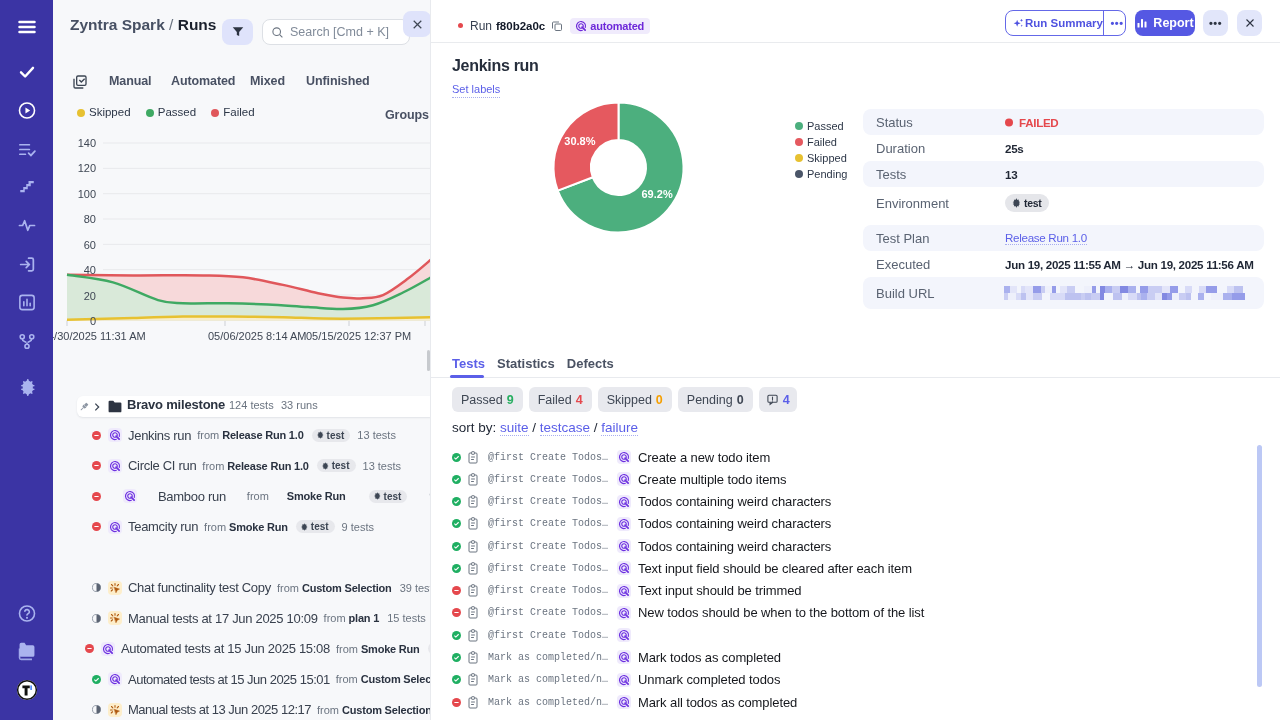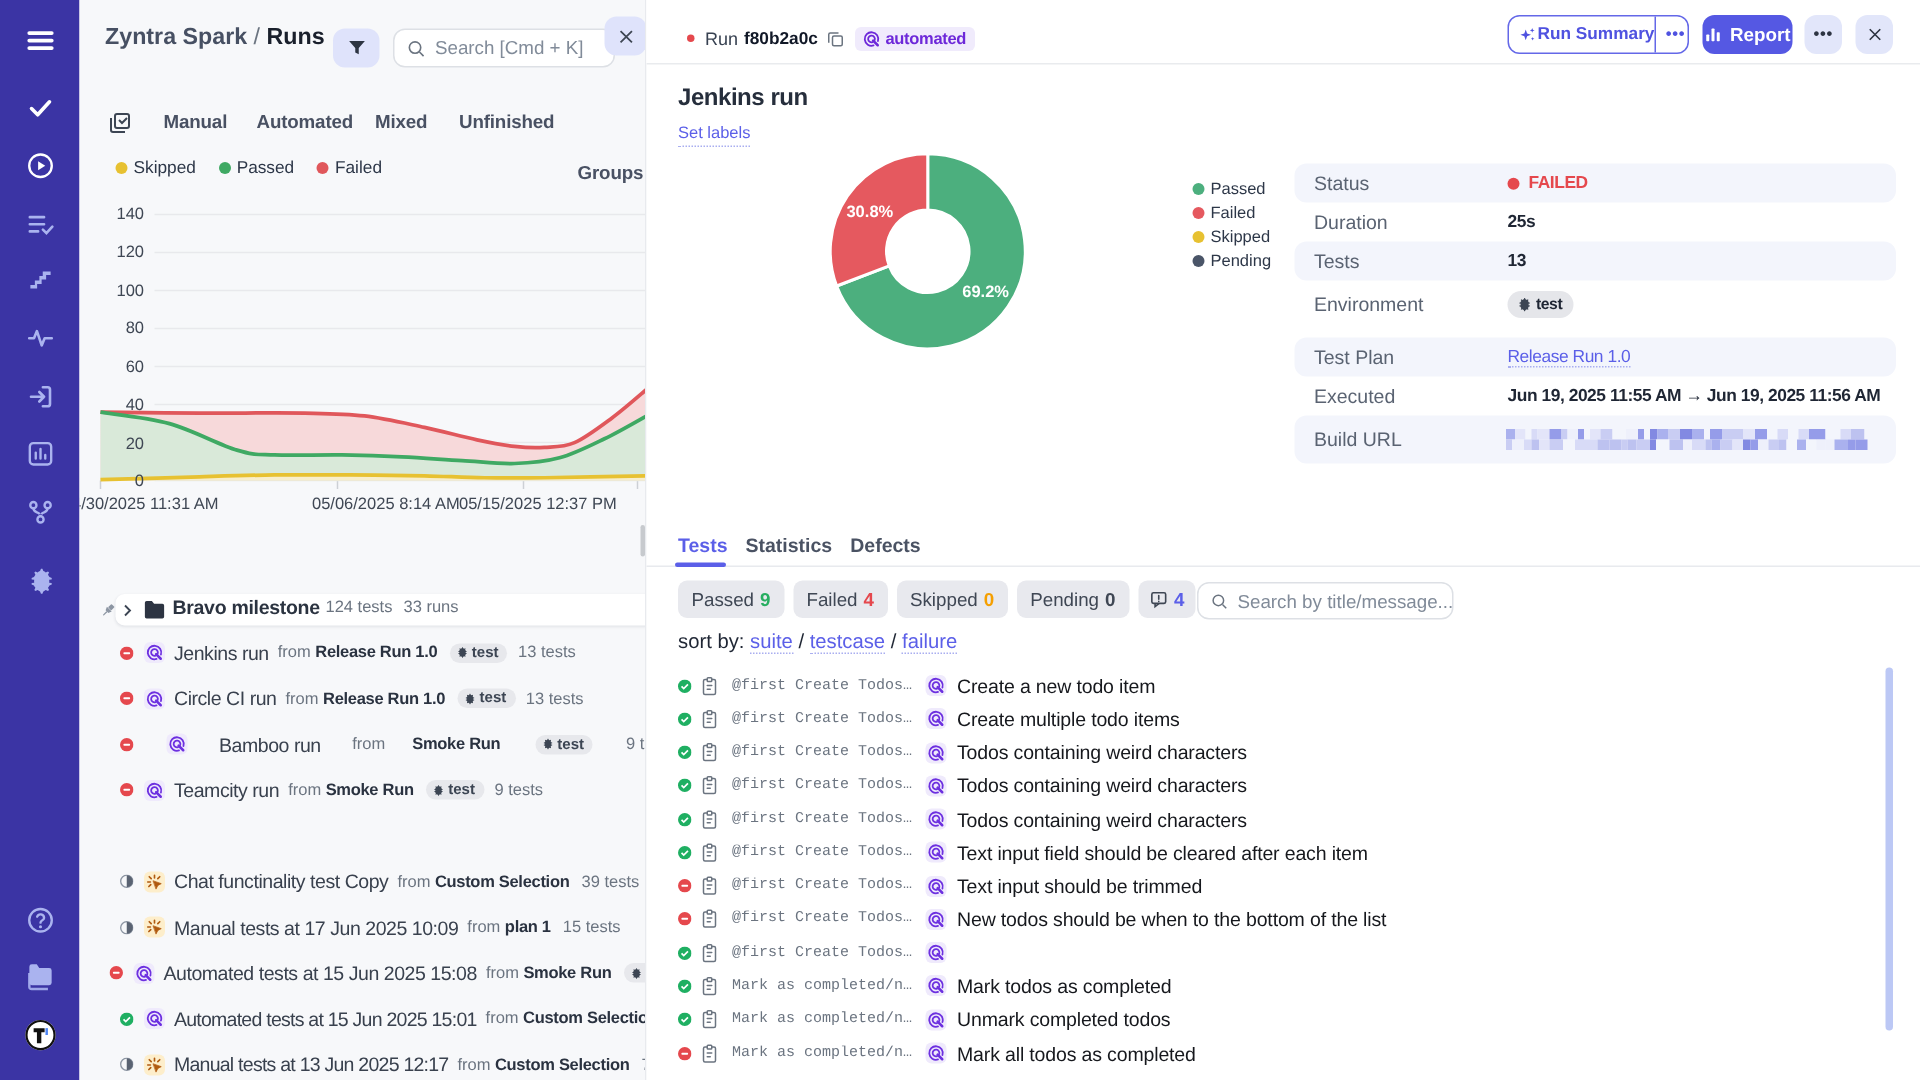--- a/index.html
+++ b/index.html
@@ -14,21 +14,21 @@
   .fbtn { position:absolute; left:169px; top:19px; width:31px; height:26px; background:#dfe3fb; border-radius:8px; display:flex; align-items:center; justify-content:center; }
   .search { position:absolute; left:209px; top:19px; width:148px; height:26px; background:#fff; border:1px solid #dde0e5; border-radius:8px; display:flex; align-items:center; padding:0 8px; color:#818b99; font-size:12.5px; gap:6px; white-space:nowrap;}
   .xbtn { position:absolute; left:350px; top:11px; width:28px; height:26px; background:#dfe3fb; border-radius:8px; display:flex; align-items:center; justify-content:center; color:#3f4754; font-size:15px; }
   .lptabs { position:absolute; left:0px; top:70px; width:378px; height:26px; font-size:12.5px; font-weight:600; color:#495163; letter-spacing:-0.1px; }
   .lptabs span { position:absolute; top:4px; }
   
   .legdot { display:inline-block; width:8px; height:8px; border-radius:50%; margin-right:4px; vertical-align:-1px;}
   .ylab { position:absolute; font-size:11px; color:#3f4754; width:30px; text-align:right; }
   .xlab { position:absolute; font-size:11px; color:#3f4754; white-space:nowrap; }
   
-  .runrow { position:absolute; left:0; width:452px; height:31px; }
+  .runrow { position:absolute; left:12px; width:452px; height:31px; }
   .rfrom { font-size:11px; color:#6b7480; font-weight:400; }
   .rbold { font-size:11px; color:#2a3240; font-weight:700; }
   .rtests { font-size:11px; color:#6b7480; }
   .tpill { display:inline-block; background:#e7e8ec; border-radius:7px; height:13px; line-height:13px; padding:0 6px 0 4px; font-size:10px; font-weight:700; color:#3c4553; white-space:nowrap;}
   .flexrow { display:flex; align-items:center; padding-left:27px; white-space:nowrap; }
   .flexrow .st { flex:none; margin-right:7px; }
   .qbox { flex:none; width:14px; height:14px; border-radius:4px; background:#efeafc; display:flex; align-items:center; justify-content:center; margin-right:6px; }
   .nm { font-size:13px; color:#39414e; margin-right:6px; letter-spacing:-0.3px; }
   .flexrow .rfrom { margin-right:3px;text-align:center; }
   .flexrow .rbold { margin-right:8px; letter-spacing:-0.2px; }
@@ -563,27 +563,20 @@
       <span class="pillbtn">Pending <span style="font-weight:600;">0</span></span>
       <span class="pillbtn" style="padding:0 7px;">
           <svg width="13" height="13" viewBox="0 0 24 24" fill="none" stroke="#3f4754" stroke-width="2">
             <rect x="3.5" y="4" width="17" height="13" rx="2"></rect>
             <path d="M7.5 17v4l5-4"></path>
             <path d="M12 7.5v4.5M12 14.5v.2" stroke-linecap="round"></path>
           </svg>
           <span style="color:#5b5fe8;font-weight:600;">4</span>
         </span>
     </div>
-    <div style="position:absolute;left:367px;top:388px;width:171px;height:25px;border:1px solid #dde0e5;border-radius:8px;background:#fff;display:flex;align-items:center;padding:0 8px;gap:6px;color:#818b99;font-size:12.5px;white-space:nowrap;overflow:hidden;">
-      <svg width="12" height="12" viewBox="0 0 24 24" fill="none" stroke="#6b7480" stroke-width="2" style="flex:none;">
-          <circle cx="10.5" cy="10.5" r="7"></circle>
-          <path d="M16 16l5 5"></path>
-        </svg>
-      Search by title/message...
-    </div>
 
     <div style="position:absolute;left:21px;top:420px;font-size:13.5px;color:#1f2634;white-space:nowrap;">
       sort by: <span style="color:#5b5fe8;border-bottom:1px dotted #a9aef0;">suite</span> / <span style="color:#5b5fe8;border-bottom:1px dotted #a9aef0;">testcase</span> / <span style="color:#5b5fe8;border-bottom:1px dotted #a9aef0;">failure</span>
     </div>
 
     <div class="testrow" style="top:446.0px;">
       <svg class="tst" width="9" height="9" viewBox="0 0 16 16">
           <circle cx="8" cy="8" r="8" fill="#1faf62"></circle>
           <path d="M4.2 8.2l2.6 2.6 5-5" fill="none" stroke="#fff" stroke-width="2"></path>
         </svg>

